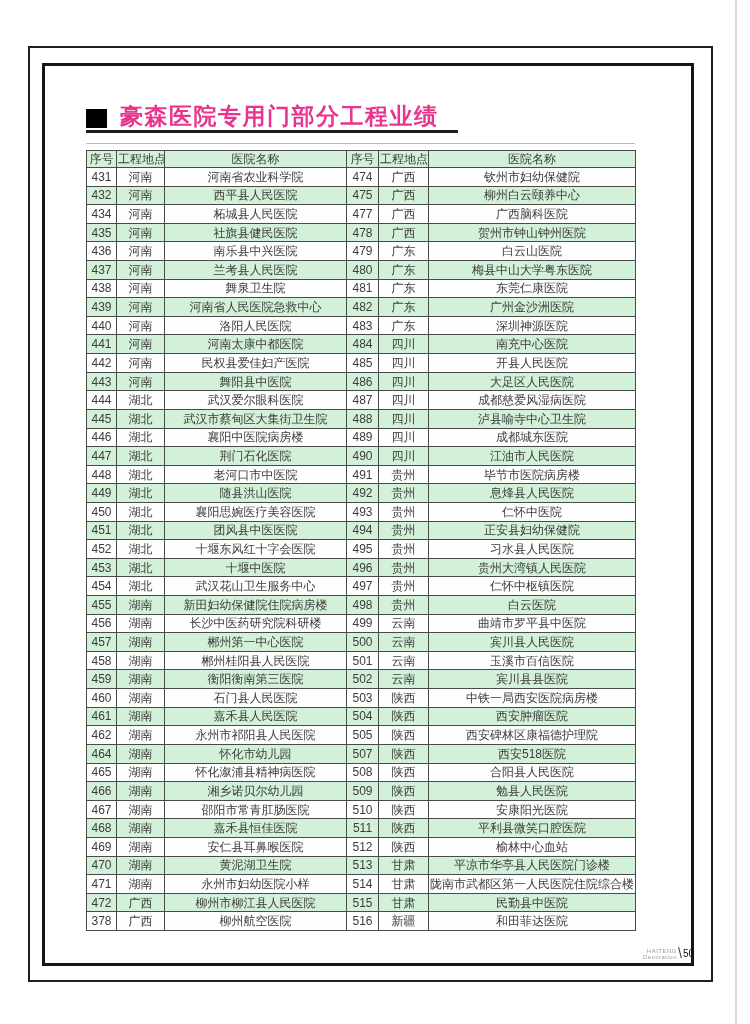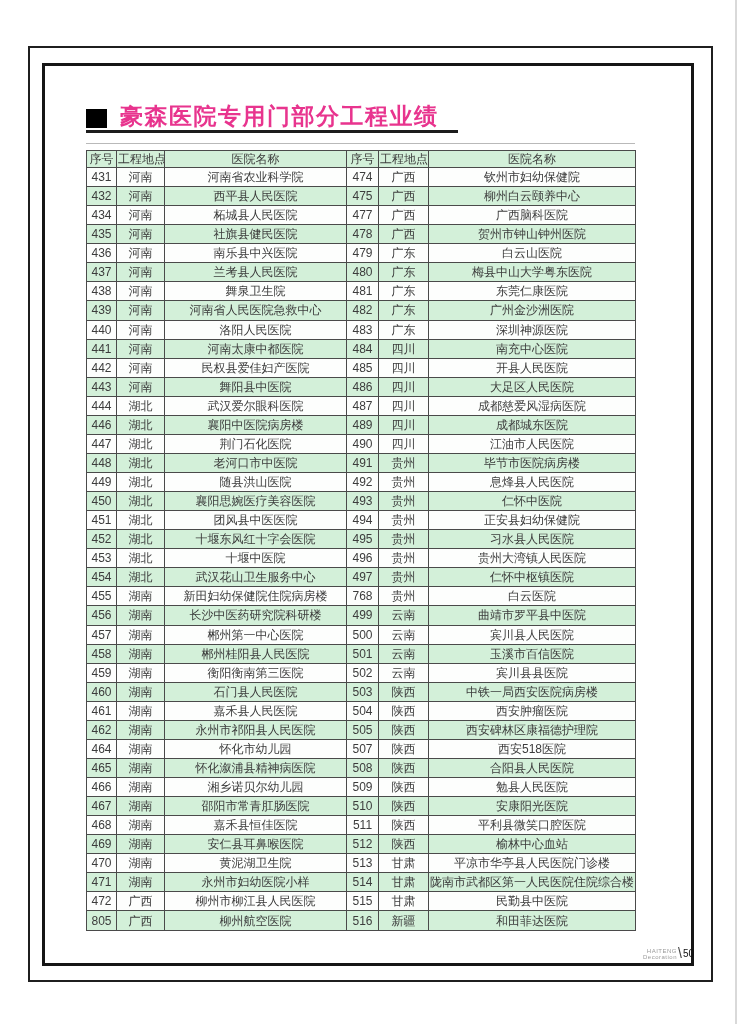--- a/index.html
+++ b/index.html
@@ -190,20 +190,28 @@
       </tr>
       <tr>
         <td>444</td>
         <td>湖北</td>
         <td>武汉爱尔眼科医院</td>
         <td>487</td>
         <td>四川</td>
         <td>成都慈爱风湿病医院</td>
       </tr>
       <tr>
+        <td>445</td>
+        <td>湖北</td>
+        <td>武汉市蔡甸区大集街卫生院</td>
+        <td>488</td>
+        <td>四川</td>
+        <td>泸县喻寺中心卫生院</td>
+      </tr>
+      <tr>
         <td>446</td>
         <td>湖北</td>
         <td>襄阳中医院病房楼</td>
         <td>489</td>
         <td>四川</td>
         <td>成都城东医院</td>
       </tr>
       <tr>
         <td>447</td>
         <td>湖北</td>
@@ -265,21 +273,21 @@
         <td>湖北</td>
         <td>武汉花山卫生服务中心</td>
         <td>497</td>
         <td>贵州</td>
         <td>仁怀中枢镇医院</td>
       </tr>
       <tr>
         <td>455</td>
         <td>湖南</td>
         <td>新田妇幼保健院住院病房楼</td>
-        <td>768</td>
+        <td>498</td>
         <td>贵州</td>
         <td>白云医院</td>
       </tr>
       <tr>
         <td>456</td>
         <td>湖南</td>
         <td>长沙中医药研究院科研楼</td>
         <td>499</td>
         <td>云南</td>
         <td>曲靖市罗平县中医院</td>
@@ -398,21 +406,21 @@
       </tr>
       <tr>
         <td>472</td>
         <td>广西</td>
         <td>柳州市柳江县人民医院</td>
         <td>515</td>
         <td>甘肃</td>
         <td>民勤县中医院</td>
       </tr>
       <tr>
-        <td>805</td>
+        <td>378</td>
         <td>广西</td>
         <td>柳州航空医院</td>
         <td>516</td>
         <td>新疆</td>
         <td>和田菲达医院</td>
       </tr>
     </tbody>
 </table>
 
 <div class="page-footer">

